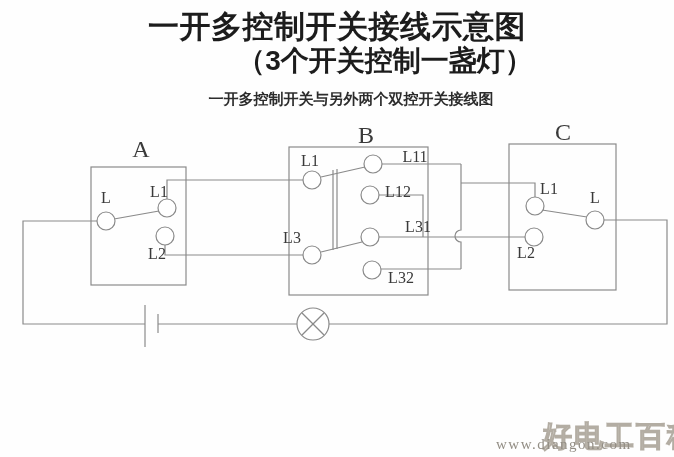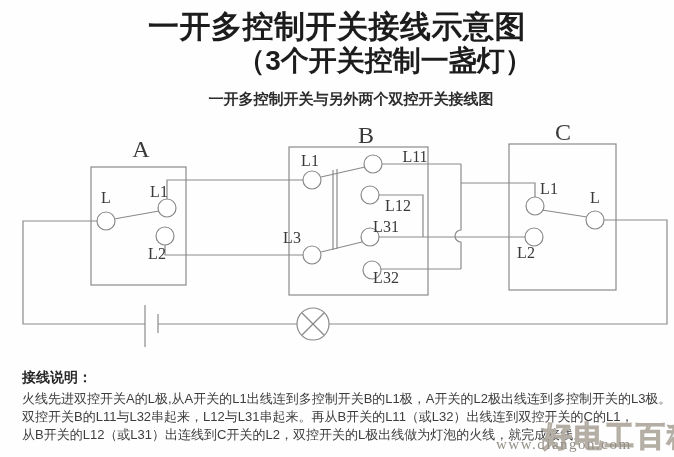--- a/index.html
+++ b/index.html
@@ -101,30 +101,24 @@
   <span class="lbl sw" style="left:141px;top:149px">A</span>
   <span class="lbl sw" style="left:366px;top:135px">B</span>
   <span class="lbl sw" style="left:563px;top:132px">C</span>
 
   <span class="lbl" style="left:106px;top:198px">L</span>
   <span class="lbl" style="left:159px;top:192px">L1</span>
   <span class="lbl" style="left:157px;top:254px">L2</span>
   <span class="lbl" style="left:310px;top:161px">L1</span>
   <span class="lbl" style="left:292px;top:238px">L3</span>
   <span class="lbl" style="left:415px;top:157px">L11</span>
-  <span class="lbl" style="left:398px;top:206px">L12</span>
-  <span class="lbl" style="left:386px;top:227px">L31</span>
-  <span class="lbl" style="left:386px;top:278px">L32</span>
+  <span class="lbl" style="left:398px;top:192px">L12</span>
+  <span class="lbl" style="left:418px;top:227px">L31</span>
+  <span class="lbl" style="left:401px;top:278px">L32</span>
   <span class="lbl" style="left:549px;top:189px">L1</span>
   <span class="lbl" style="left:526px;top:253px">L2</span>
   <span class="lbl" style="left:595px;top:198px">L</span>
 
-  <div class="notes">
-    <div class="h">接线说明：</div>
-    <div class="ln">火线先进双控开关A的L极,从A开关的L1出线连到多控制开关B的L1极，A开关的L2极出线连到多控制开关的L3极。</div>
-    <div class="ln">双控开关B的L11与L32串起来，L12与L31串起来。再从B开关的L11（或L32）出线连到双控开关的C的L1，</div>
-    <div class="ln">从B开关的L12（或L31）出连线到C开关的L2，双控开关的L极出线做为灯泡的火线，就完成接线。</div>
-  </div>
 
   <div class="wm-name">好电工百科</div>
   <div class="wm-url">www.diangon.com</div>
 
 </div>
 
 </body></html>

